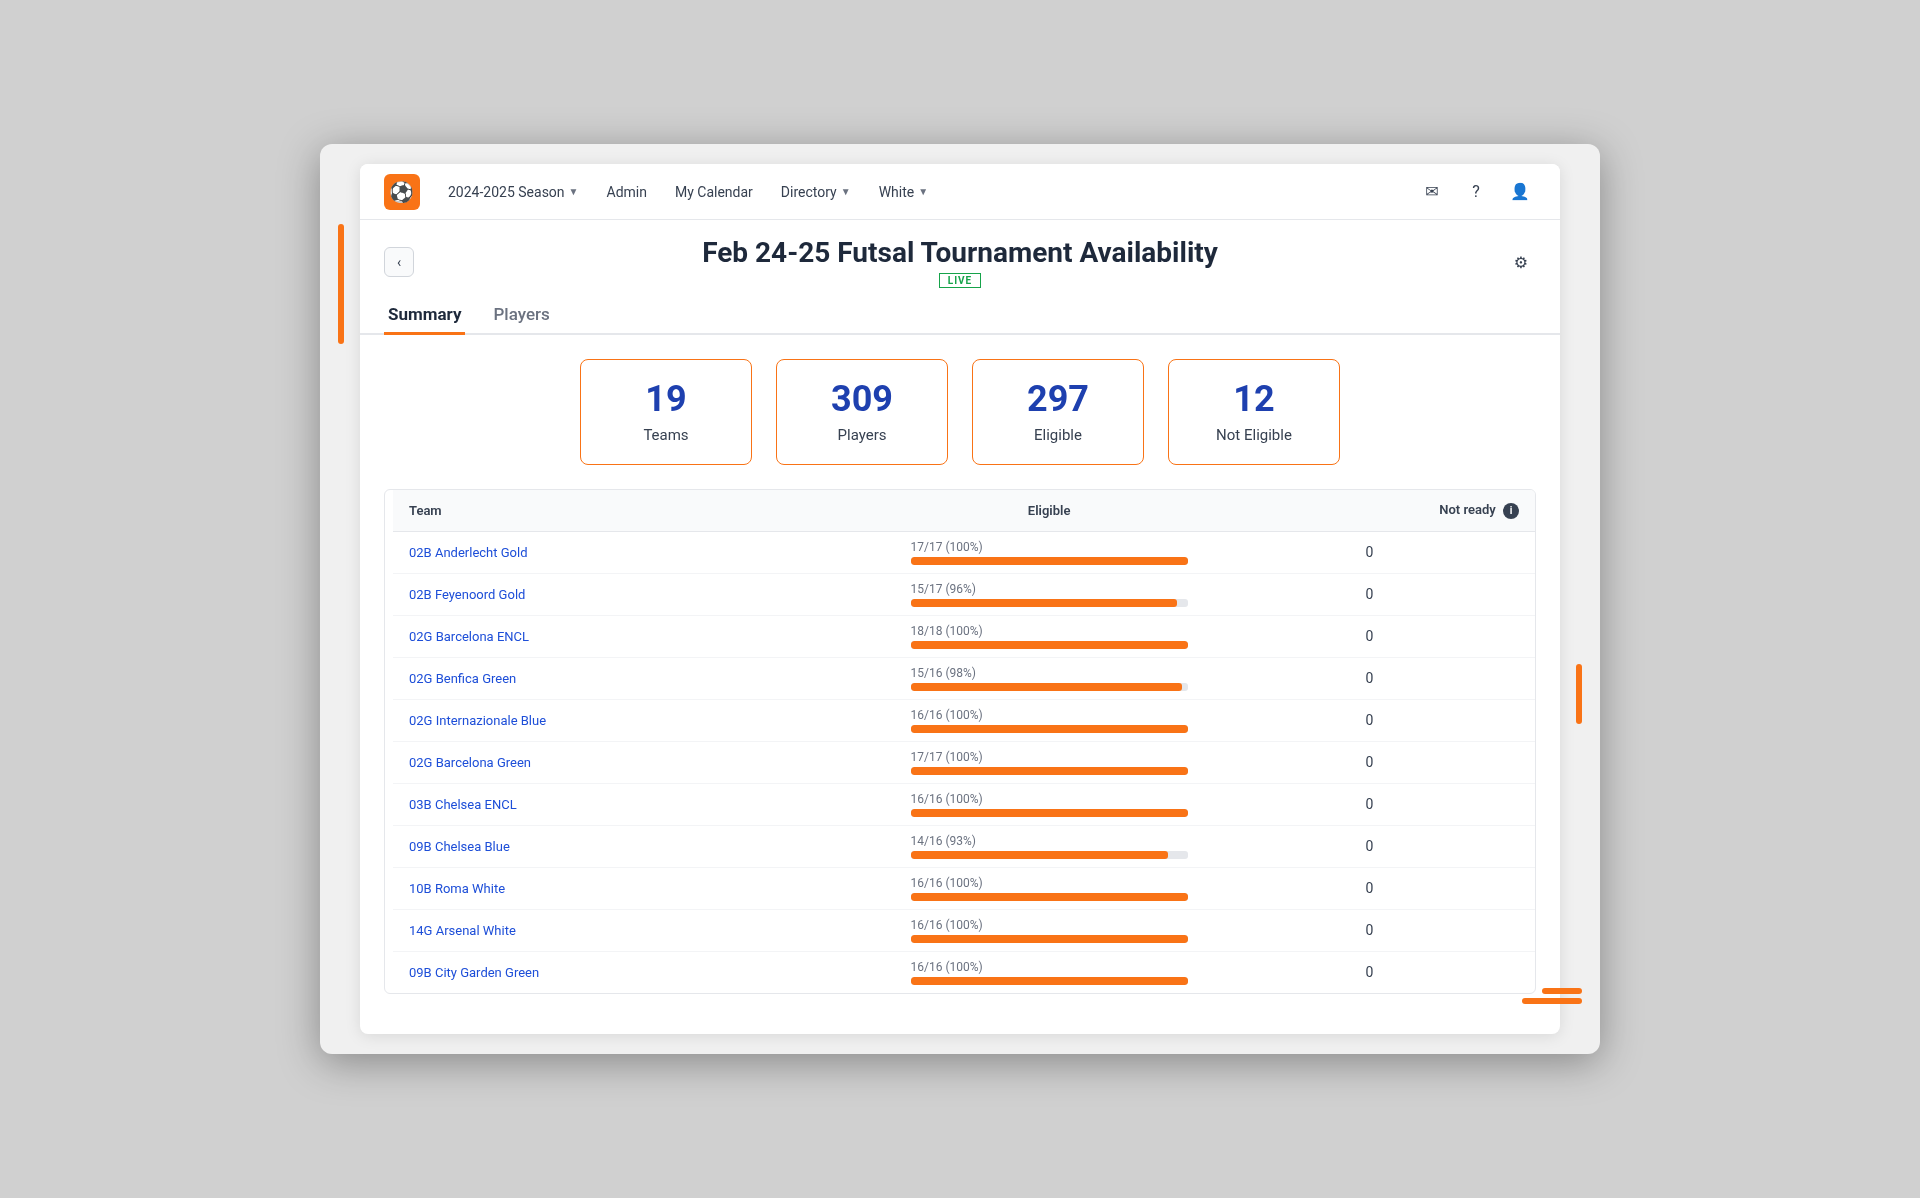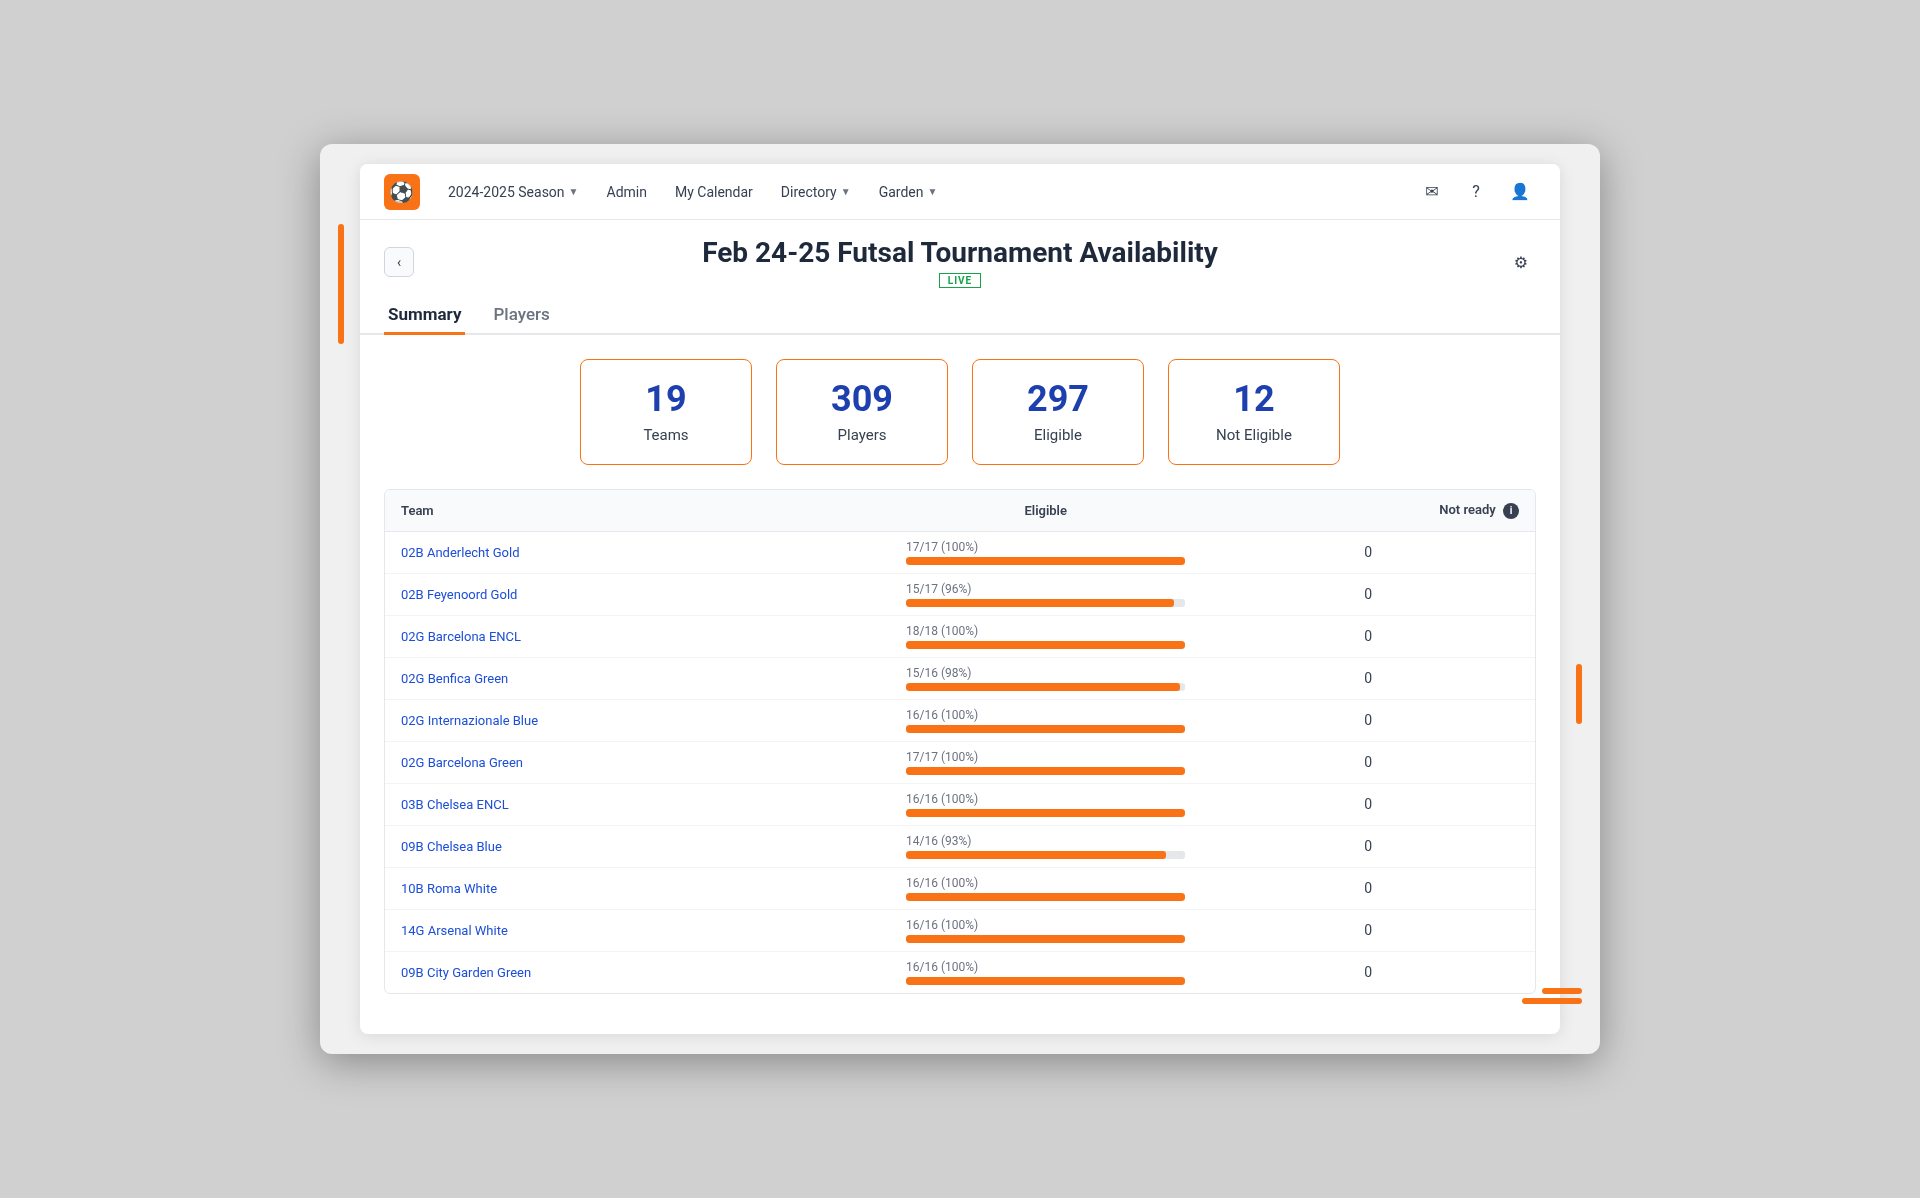--- a/index.html
+++ b/index.html
@@ -217,20 +217,21 @@
       font-size: 15px;
       color: #374151;
       margin-top: 6px;
     }
     
     .table-container {
       margin: 8px 24px 40px;
       border: 1px solid #e5e7eb;
       border-radius: 6px;
       overflow: hidden;
+      padding-left: 8px;
     }
     table {
       width: 100%;
       border-collapse: collapse;
       font-size: 14px;
     }
     thead tr {
       background: #f9fafb;
     }
     thead th {
@@ -324,21 +325,21 @@
           <span>Admin</span>
         </div>
         <div class="nav-item">
           <span>My Calendar</span>
         </div>
         <div class="nav-item">
           <span>Directory</span>
           <span class="chevron">▼</span>
         </div>
         <div class="nav-item">
-          <span>Garden</span>
+          <span>White</span>
           <span class="chevron">▼</span>
         </div>
       </div>
       <div class="nav-right">
         <div class="nav-icon-btn">✉</div>
         <div class="nav-icon-btn">?</div>
         <div class="nav-icon-btn">👤</div>
       </div>
     </nav>
 

